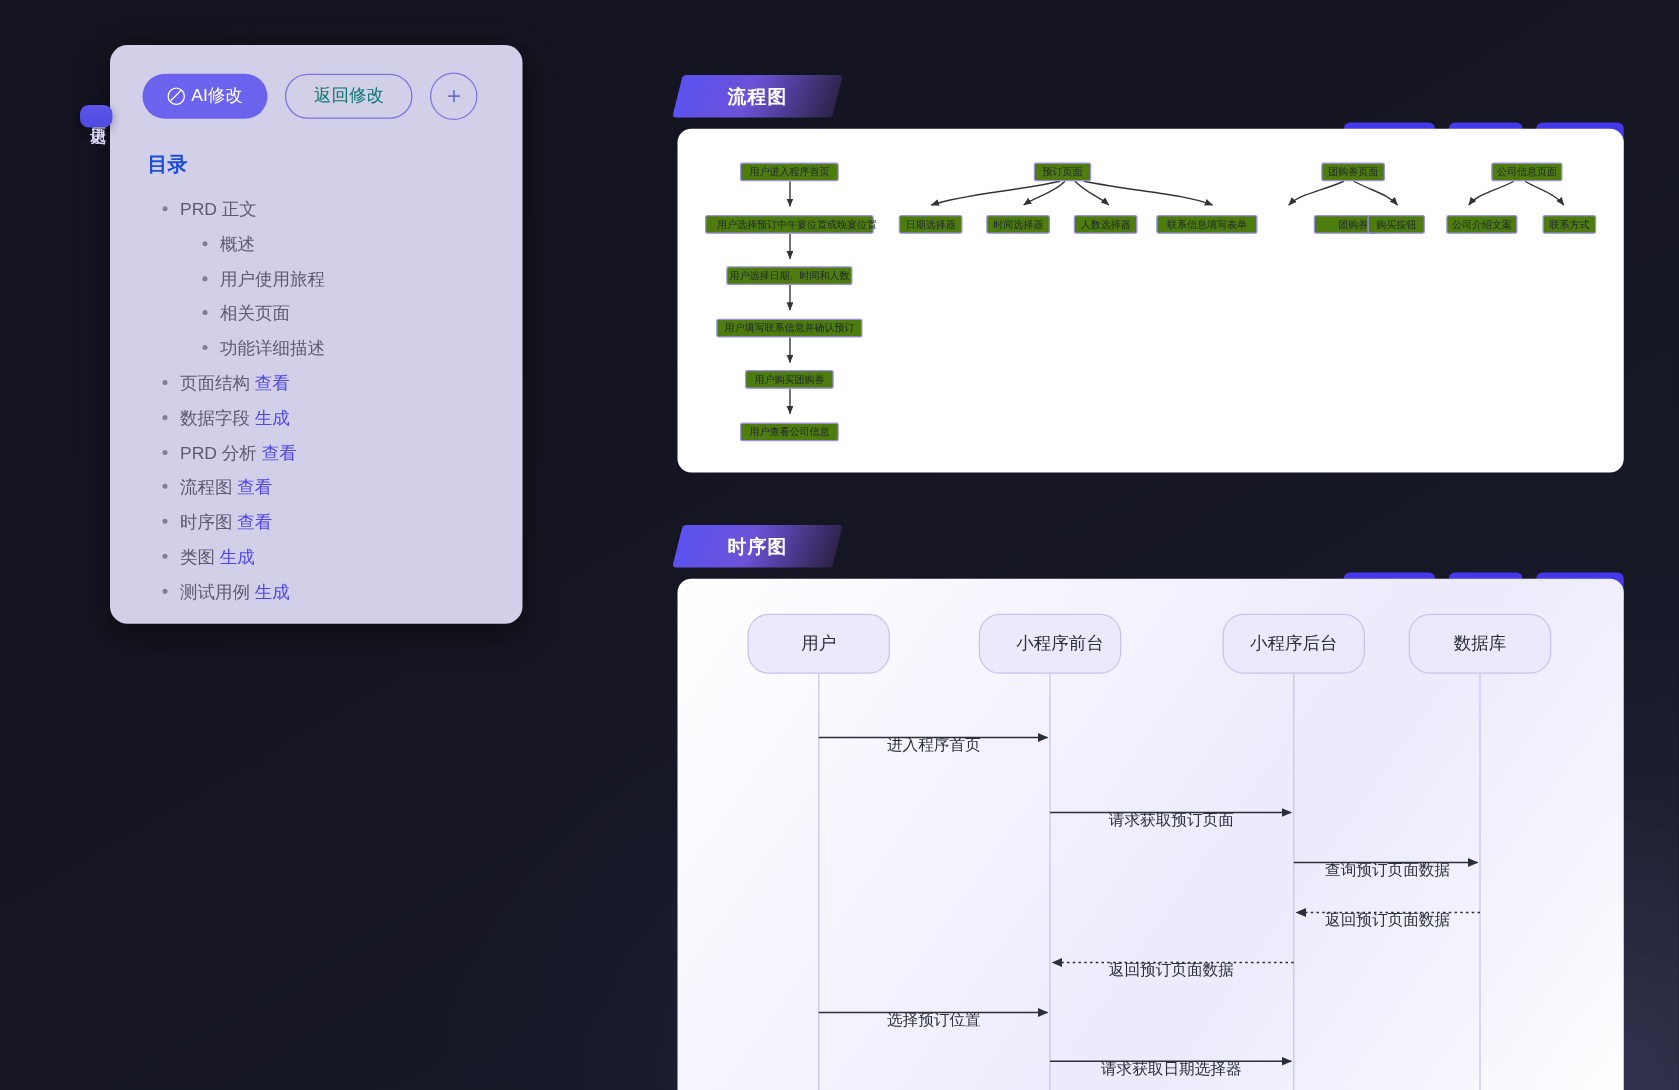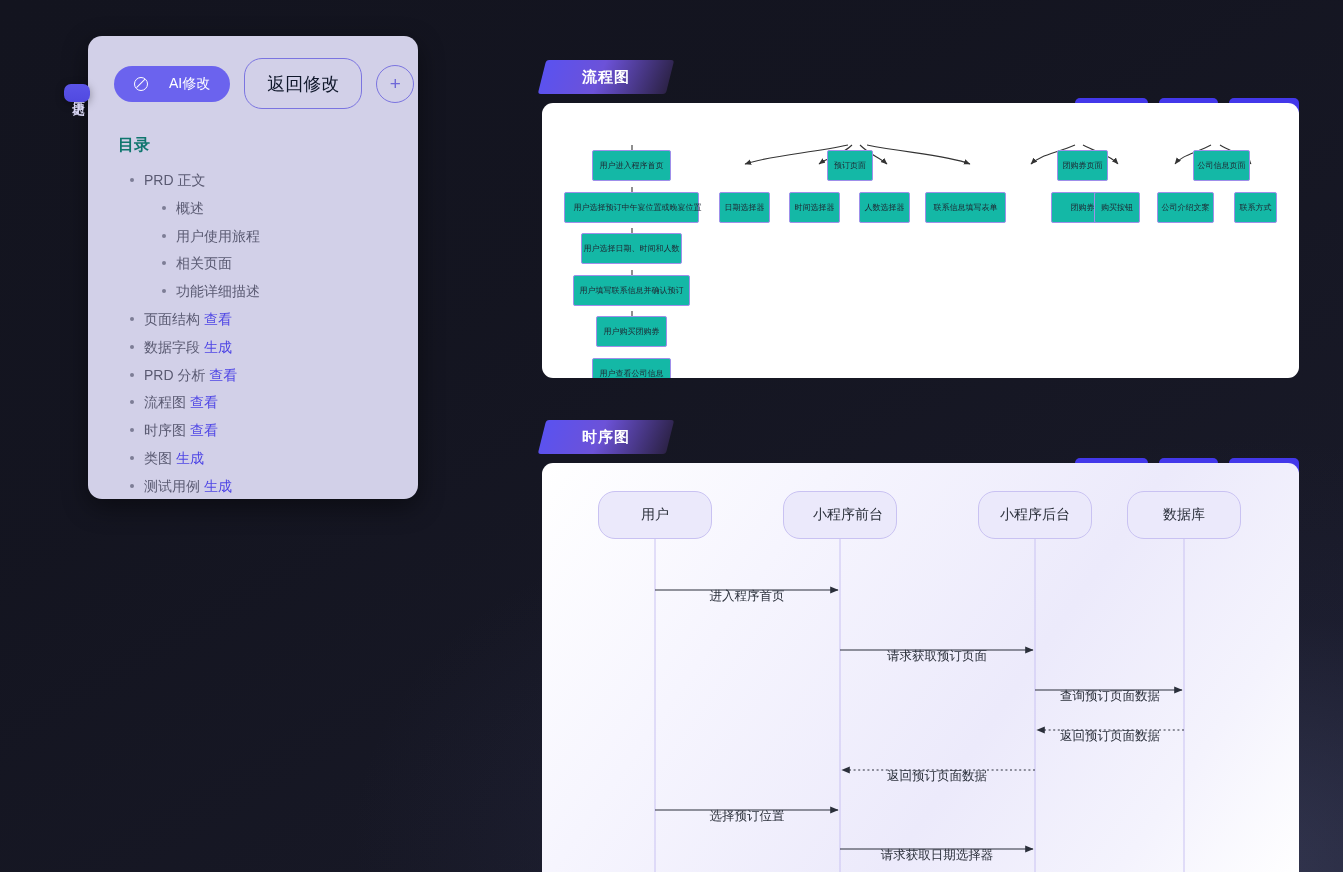--- a/index.html
+++ b/index.html
@@ -36,54 +36,54 @@
     position:absolute; left:88px; top:36px;
     width:330px; height:463px;
     background:#d2d0e8;
     border-radius:14px;
     box-shadow:0 8px 26px rgba(0,0,0,.45);
     padding:22px 22px 10px 26px;
     overflow:hidden; z-index:2;
   }
   .toc-actions{ display:flex; align-items:center; gap:14px; }
   .btn-ai{
-    display:flex; align-items:center; justify-content:center; gap:21px;
+    display:flex; align-items:center; justify-content:center; gap:5px;
     height:36px; padding:0 20px;
     background:#6b63ee; color:#fff;
     border:none; border-radius:18px;
     font-size:14px; font-family:inherit; cursor:pointer;
     white-space:nowrap;
   }
   .btn-ai .ban-icon{ width:14px; height:14px; display:inline-block; position:relative; }
   .btn-ai .ban-icon::before{
     content:""; position:absolute; inset:0;
     border:1.4px solid #fff; border-radius:50%;
   }
   .btn-ai .ban-icon::after{
     content:""; position:absolute; left:1.2px; top:6px;
     width:11.5px; height:1.4px; background:#fff;
     transform:rotate(-45deg);
   }
   .btn-outline{
-    height:51px; padding:0 22px;
-    background:transparent; color:#0f172a;
+    height:36px; padding:0 22px;
+    background:transparent; color:#0f766e;
     border:1.3px solid #7b74e0; border-radius:18px;
-    font-size:18px; font-family:inherit; cursor:pointer;
+    font-size:14px; font-family:inherit; cursor:pointer;
     white-space:nowrap;
   }
   .btn-round{
     width:38px; height:38px; flex:0 0 38px;
     background:transparent; color:#6f68d8;
     border:1.3px solid #7b74e0; border-radius:50%;
     font-size:19px; line-height:1; font-family:inherit; cursor:pointer;
     display:flex; align-items:center; justify-content:center;
   }
   .toc-title{
     margin:26px 0 16px 4px;
-    font-size:16px; font-weight:bold; color:#0f766e;
+    font-size:16px; font-weight:bold; color:#1d4ed8;
   }
   ul.toc-list{ list-style:none; margin:0 0 0 14px; padding:0; }
   ul.toc-list li{
     position:relative;
     padding-left:16px;
     margin-bottom:11px;
     font-size:14px; color:#5a5a72;
     line-height:1.2;
   }
   ul.toc-list li::before{
@@ -151,31 +151,30 @@
     margin-top:9px;
     background:#fff;
     border-radius:11px;
     overflow:hidden;
     position:relative;
   }
 
   
   .node{
     position:absolute;
-    background:#14b8a6;
+    background:#4d7c0f;
     border:1px solid #9f8fea;
     border-radius:2px;
     color:#1f2430;
     font-size:8px;
     line-height:1;
     display:flex; align-items:center; justify-content:center;
     white-space:nowrap;
     padding:0 4px;
-    height:31px;
-    margin-top:20px;
+    height:15px;
   }
   .fc-svg{ position:absolute; left:0; top:0; }
 
   
   .seq-card{
     background:linear-gradient(125deg,#ffffff 0%,#f6f5fe 28%,#eceafb 60%,#f4f3fd 82%,#ffffff 100%);
   }
   .actor{
     position:absolute;
     background:#ebe9fb;

